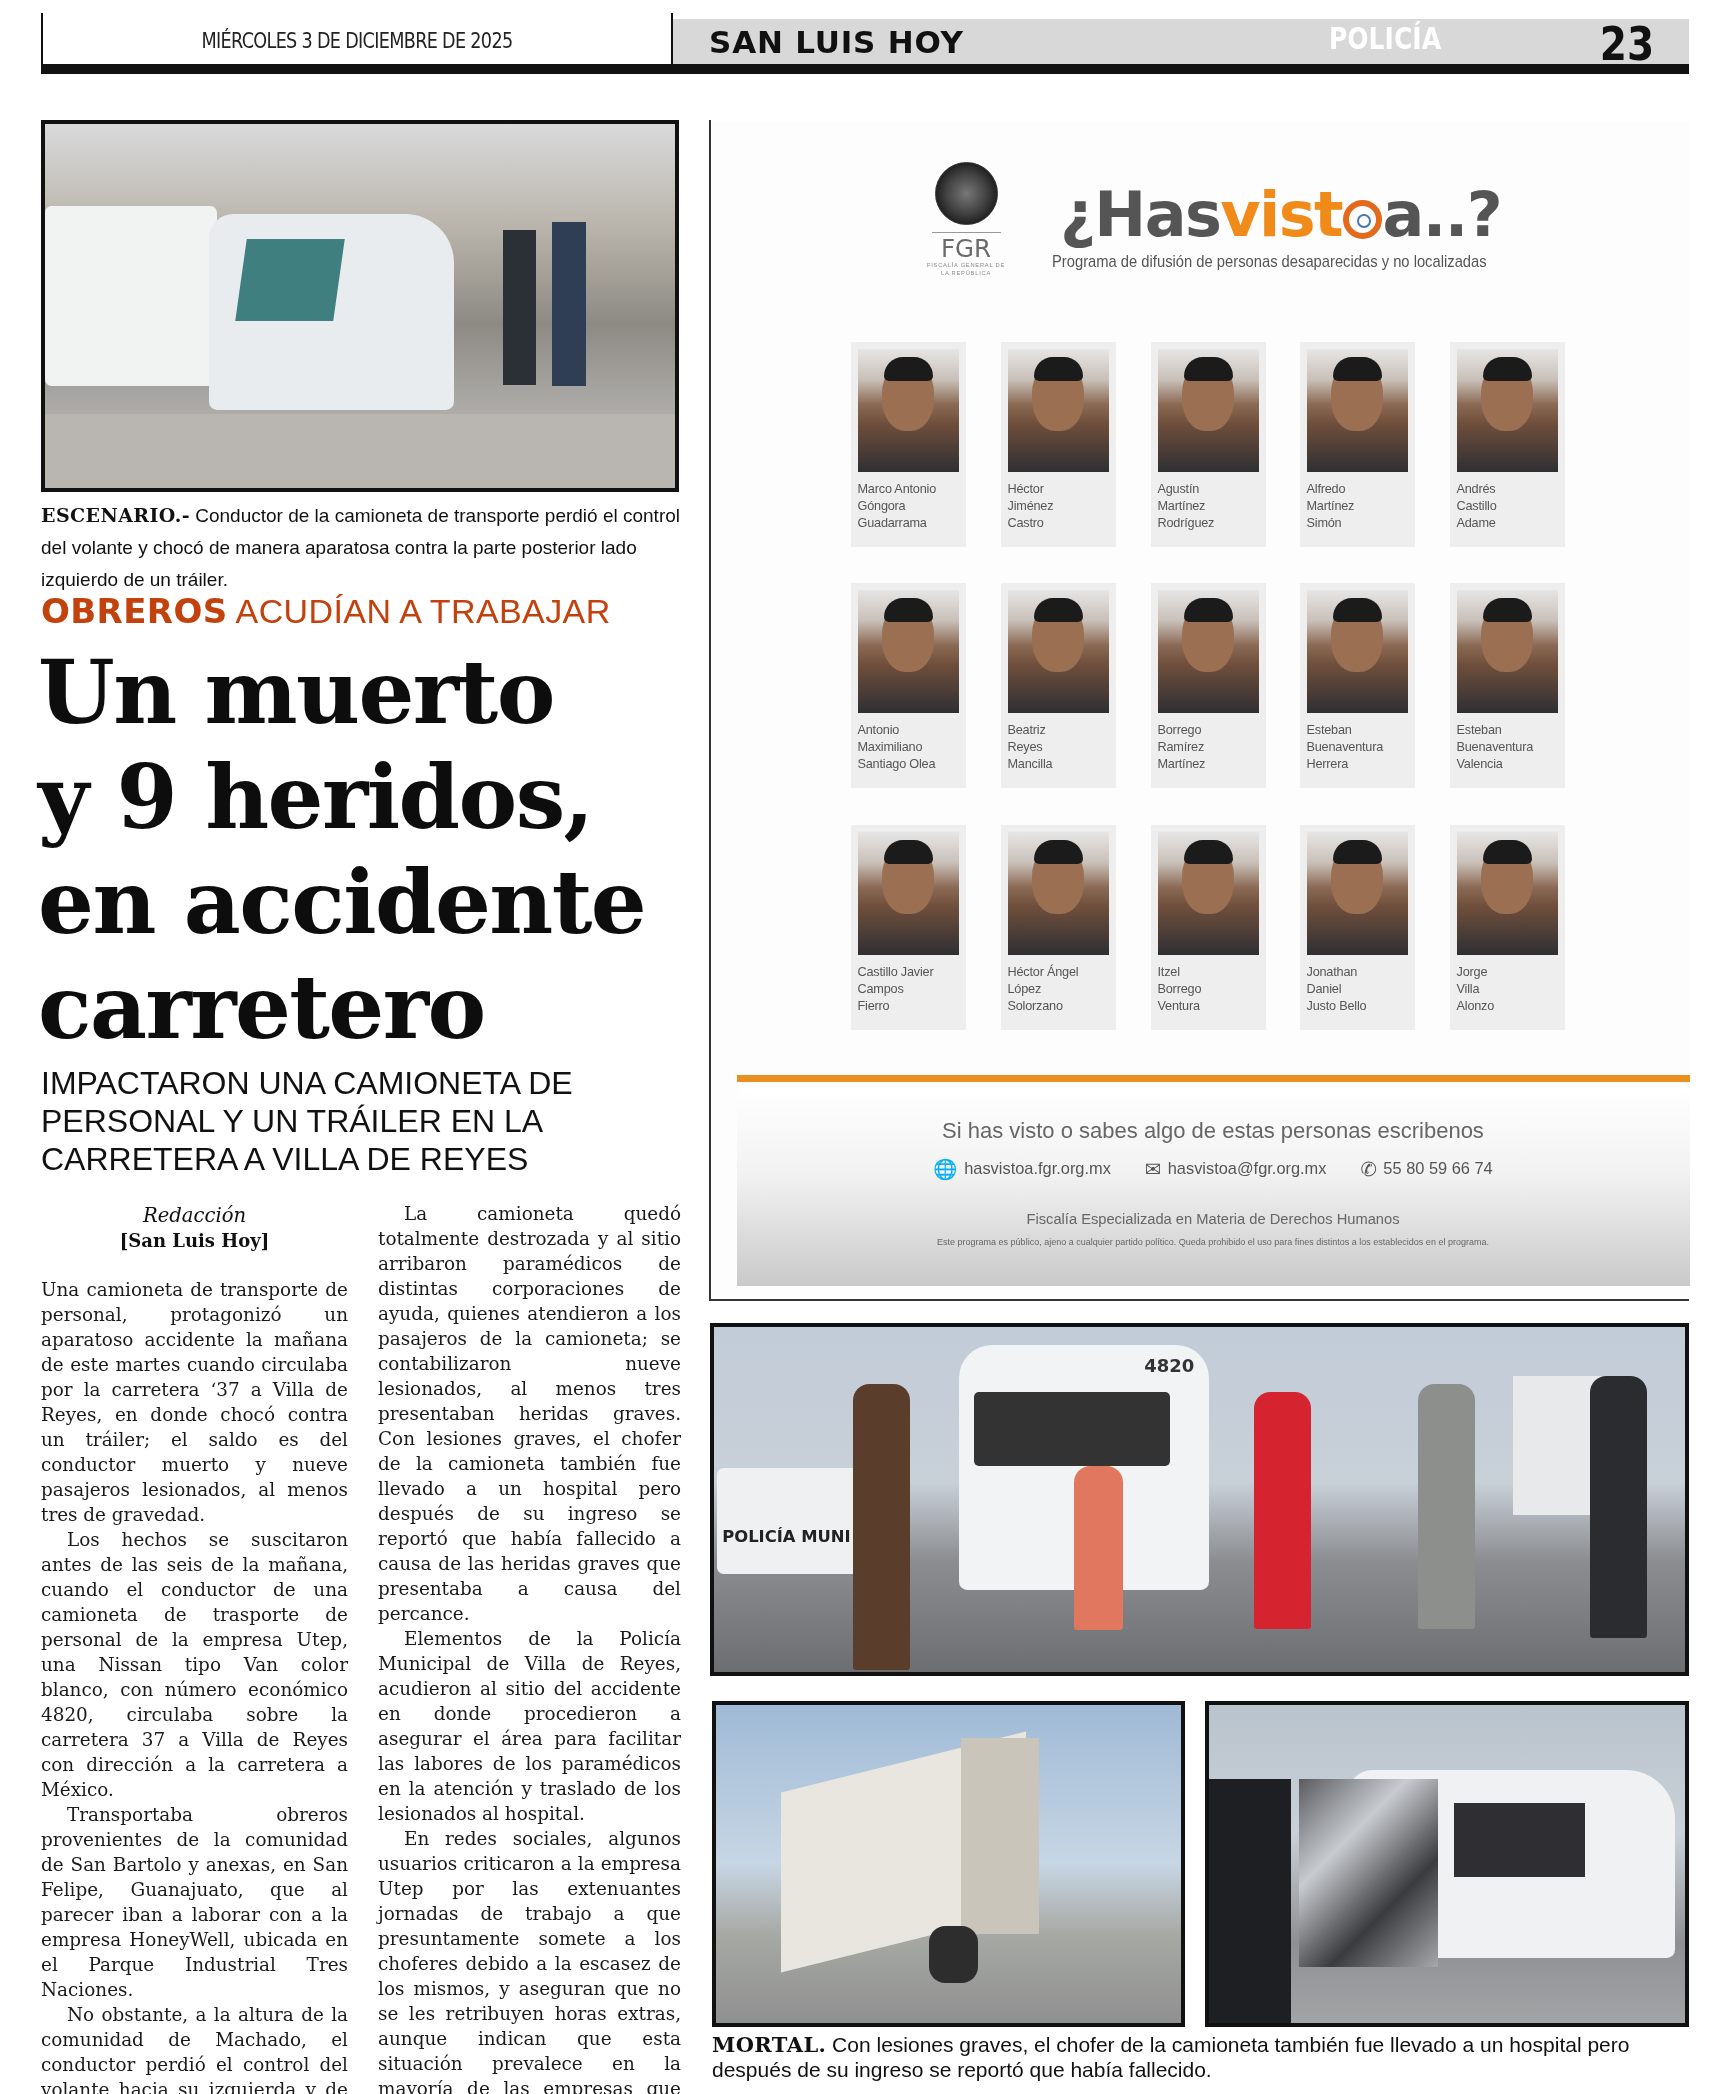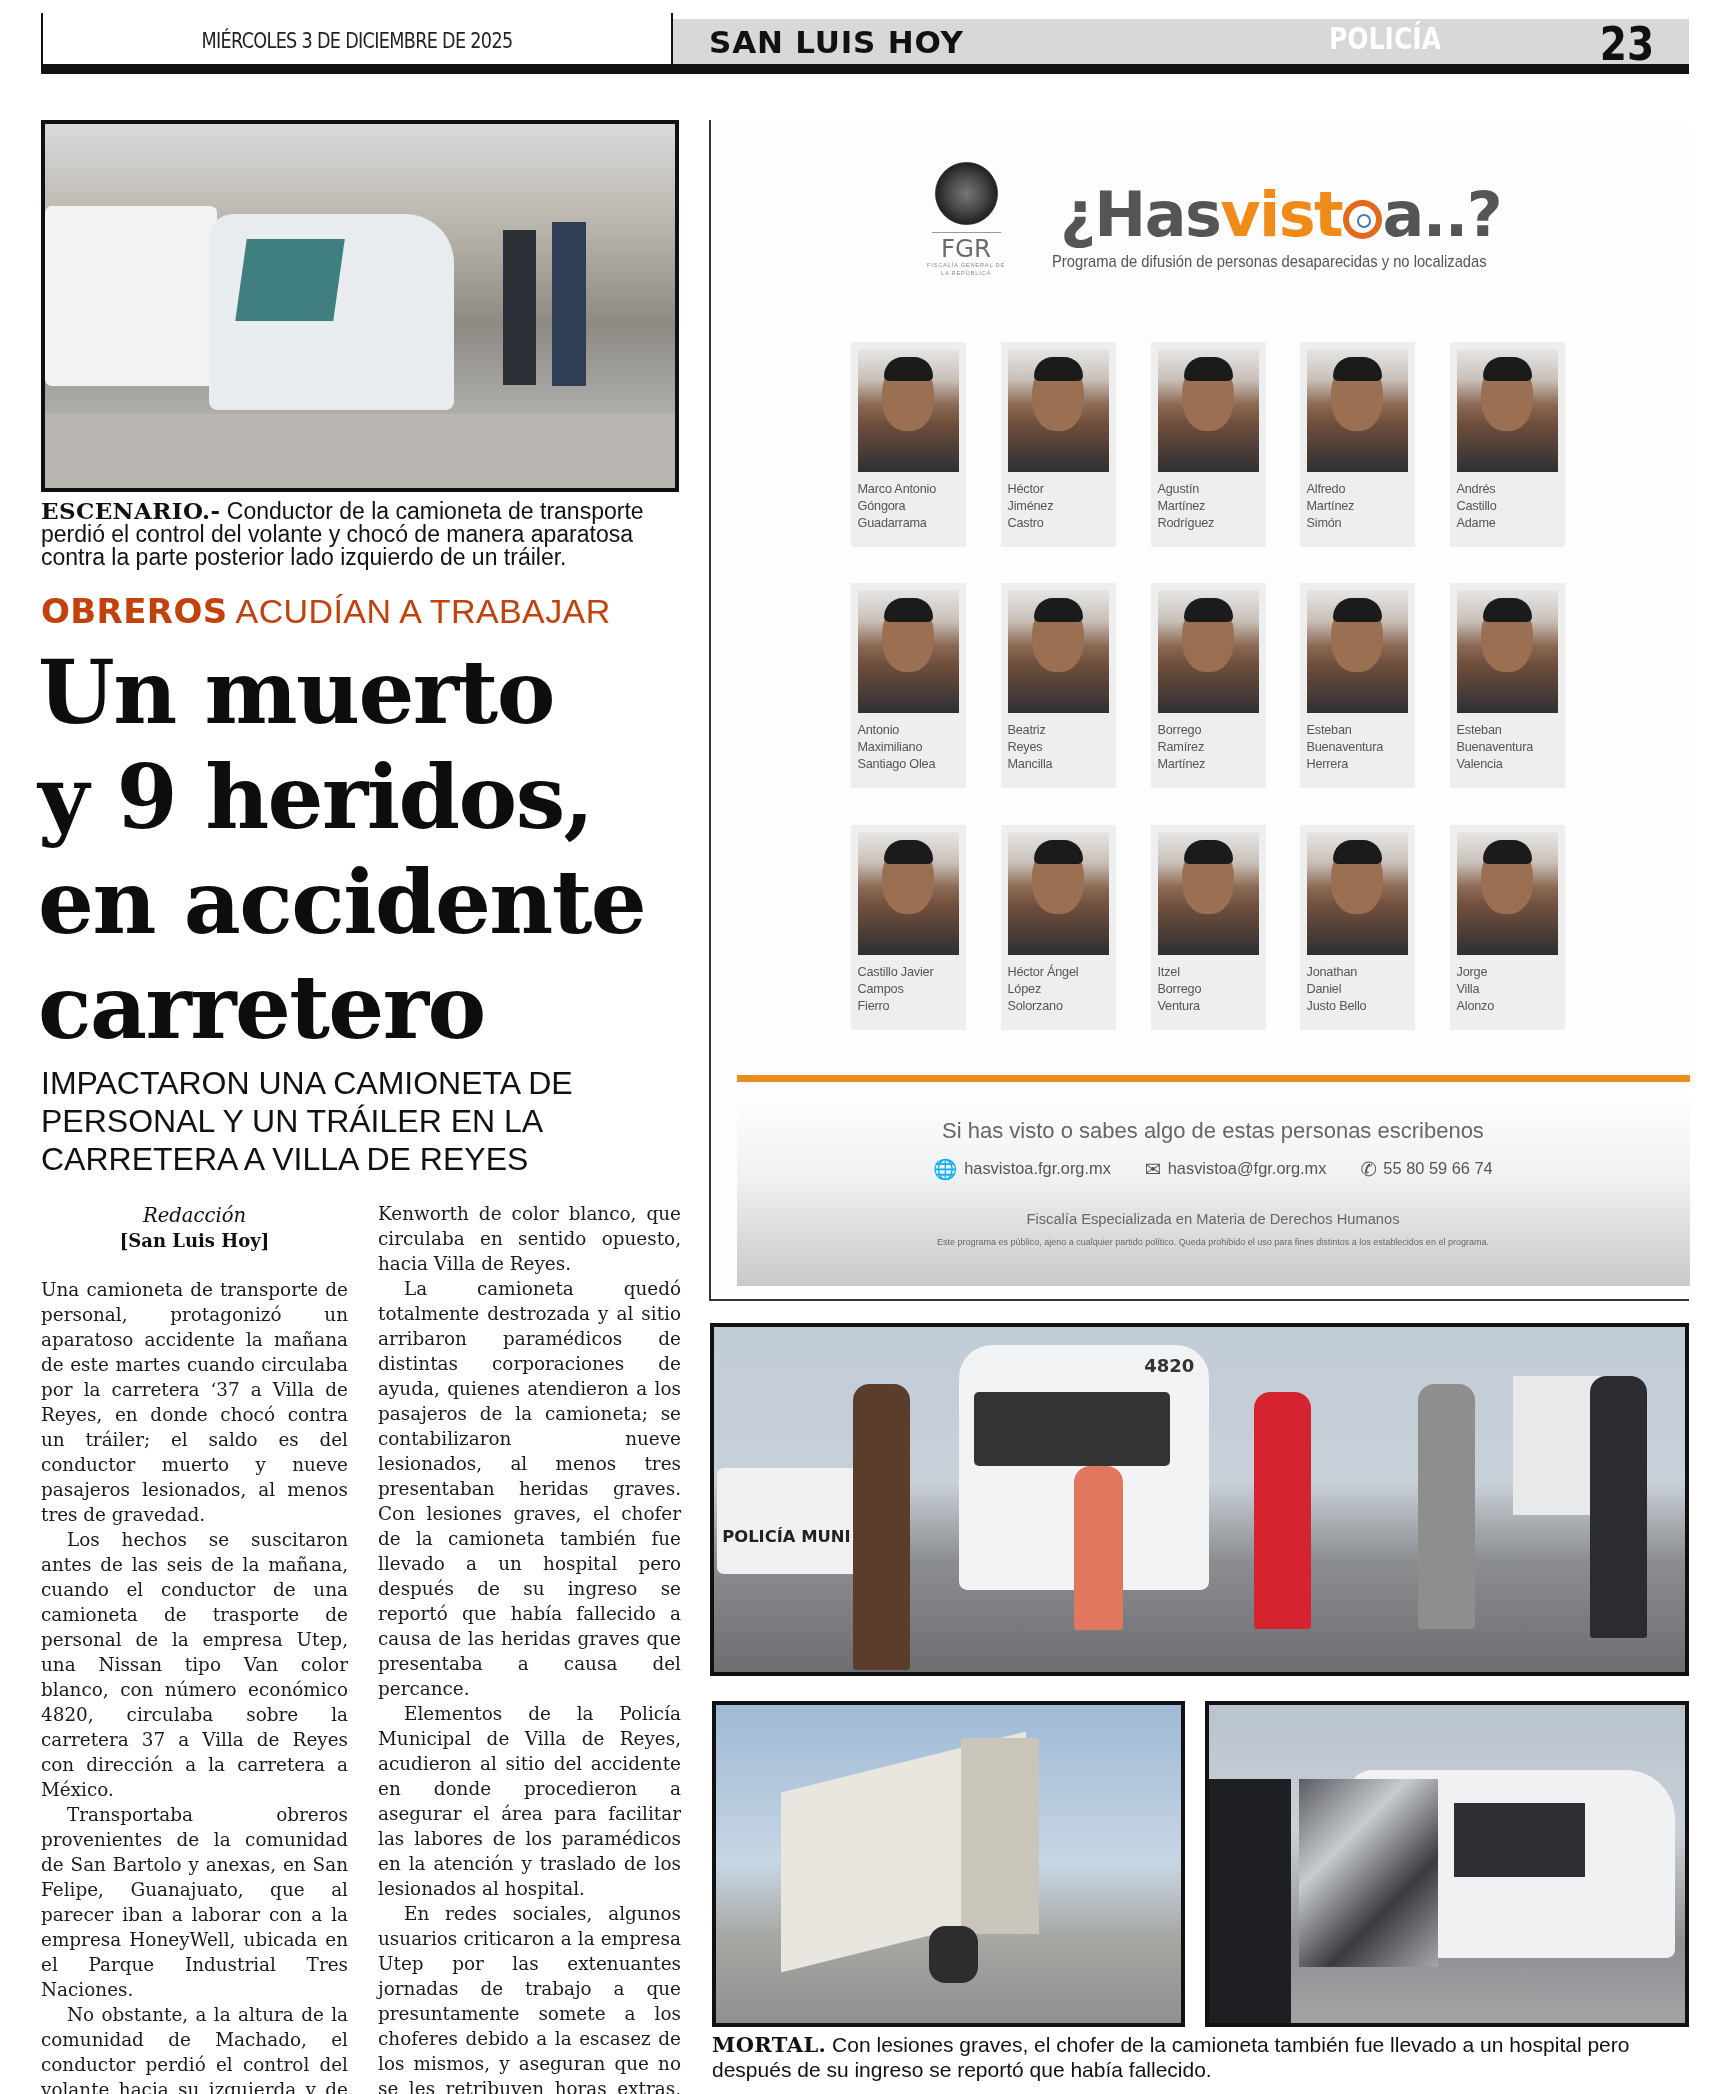--- a/index.html
+++ b/index.html
@@ -18,21 +18,21 @@
   
   .photo { border:4.1px solid #111; box-sizing:border-box; overflow:hidden; }
   .ph-crash { left:41px; top:120px; width:638px; height:372px; background:linear-gradient(180deg,#d9dadb 0%,#b7b2a8 30%,#8d8a84 55%,#a9a7a3 75%,#c9c8c6 100%); }
   .ph-crash .van { position:absolute; left:164px; top:90px; width:245px; height:196px; background:#e9ecef; border-radius:24.5px 49px 8.2px 8.2px; }
   .ph-crash .glass { position:absolute; left:196px; top:115px; width:98px; height:82px; background:#3f7f80; transform:skewX(-8deg); }
   .ph-crash .amb { position:absolute; left:0; top:82px; width:172px; height:180px; background:#f1f2f2; border-radius:6.5px; }
   .ph-crash .p1 { position:absolute; left:458px; top:106px; width:33px; height:155px; background:#2b2f36; }
   .ph-crash .p2 { position:absolute; left:507px; top:98px; width:34px; height:164px; background:#2f3e54; }
   .ph-crash .road { position:absolute; left:0; bottom:0; width:100%; height:74px; background:#b9b6b1; }
 
-  .caption { font-family:"Liberation Sans", sans-serif; font-size:23px; line-height:23px; color:#111; }
+  .caption { font-family:"Liberation Sans", sans-serif; font-size:19px; line-height:32px; color:#111; }
   .caption b { font-family:"DejaVu Serif", serif; font-weight:900; letter-spacing:0.4px; }
   .cap-top { left:41px; top:499px; width:642px; }
 
   .kicker { left:41px; top:591px; font-size:34px; color:#c2410c; letter-spacing:0.4px; }
   .kicker b { font-family:"DejaVu Sans", sans-serif; font-weight:900; }
   .kicker span.rest { font-family:"Liberation Sans", sans-serif; font-weight:normal; }
 
   .headline { left:38px; top:640px; width:655px; font-family:"DejaVu Serif", serif; font-weight:900; font-size:88px; line-height:105px; letter-spacing:-1.6px; color:#0d0d0d; }
   .subhead { left:41px; top:1064px; width:638px; font-family:"Liberation Sans", sans-serif; font-size:32px; line-height:38px; color:#111; text-transform:uppercase; }
 
@@ -142,21 +142,20 @@
   <div class="org">[San Luis Hoy]</div>
 </div>
 
 <div class="abs bodycol col1">
   <p class="first">Una camioneta de transporte de personal, protagonizó un aparatoso accidente la mañana de este martes cuando circulaba por la carretera ‘37 a Villa de Reyes, en donde chocó contra un tráiler; el saldo es del conductor muerto y nueve pasajeros lesionados, al menos tres de gravedad.</p>
   <p>Los hechos se suscitaron antes de las seis de la mañana, cuando el conductor de una camioneta de trasporte de personal de la empresa Utep, una Nissan tipo Van color blanco, con número económico 4820, circulaba sobre la carretera 37 a Villa  de Reyes con dirección a la carretera a México.</p>
   <p>Transportaba obreros provenientes de la comunidad de San Bartolo y anexas, en San Felipe, Guanajuato, que al parecer iban a laborar con a la empresa HoneyWell, ubicada en el Parque Industrial Tres Naciones.</p>
   <p>No obstante, a la altura de la comunidad de Machado, el conductor perdió el control del volante hacia su izquierda y de esta forma chocó de manera aparatosa contra la parte posterior lado izquierdo de un tráiler marca</p>
 </div>
 <div class="abs bodycol col2">
-  <p class="first">Kenworth de color blanco, que circulaba en sentido opuesto, hacia Villa de Reyes.</p>
   <p>La camioneta quedó totalmente destrozada y al sitio arribaron paramédicos de distintas corporaciones de ayuda, quienes atendieron a los pasajeros de la camioneta; se contabilizaron nueve lesionados, al menos tres presentaban heridas graves. Con lesiones graves, el chofer de la camioneta también fue llevado a un hospital pero después de su ingreso se reportó que había fallecido a causa de las heridas graves que presentaba a causa del percance.</p>
   <p>Elementos de la Policía Municipal de Villa de Reyes, acudieron al sitio del accidente en donde procedieron a asegurar el área para facilitar las labores de los paramédicos en la atención y traslado de los lesionados al hospital.</p>
   <p>En redes sociales, algunos usuarios criticaron a la empresa Utep por las extenuantes jornadas de trabajo a que presuntamente somete a los choferes debido a la escasez de los mismos, y aseguran que no se les retribuyen horas extras, aunque indican que esta situación prevalece en la mayoría de las empresas que operan en el Estado.</p>
 </div>
 
 <div class="abs vrule"></div>
 <div class="abs hrule"></div>
 
 <div class="abs poster">
   <div class="fgr-logo">

